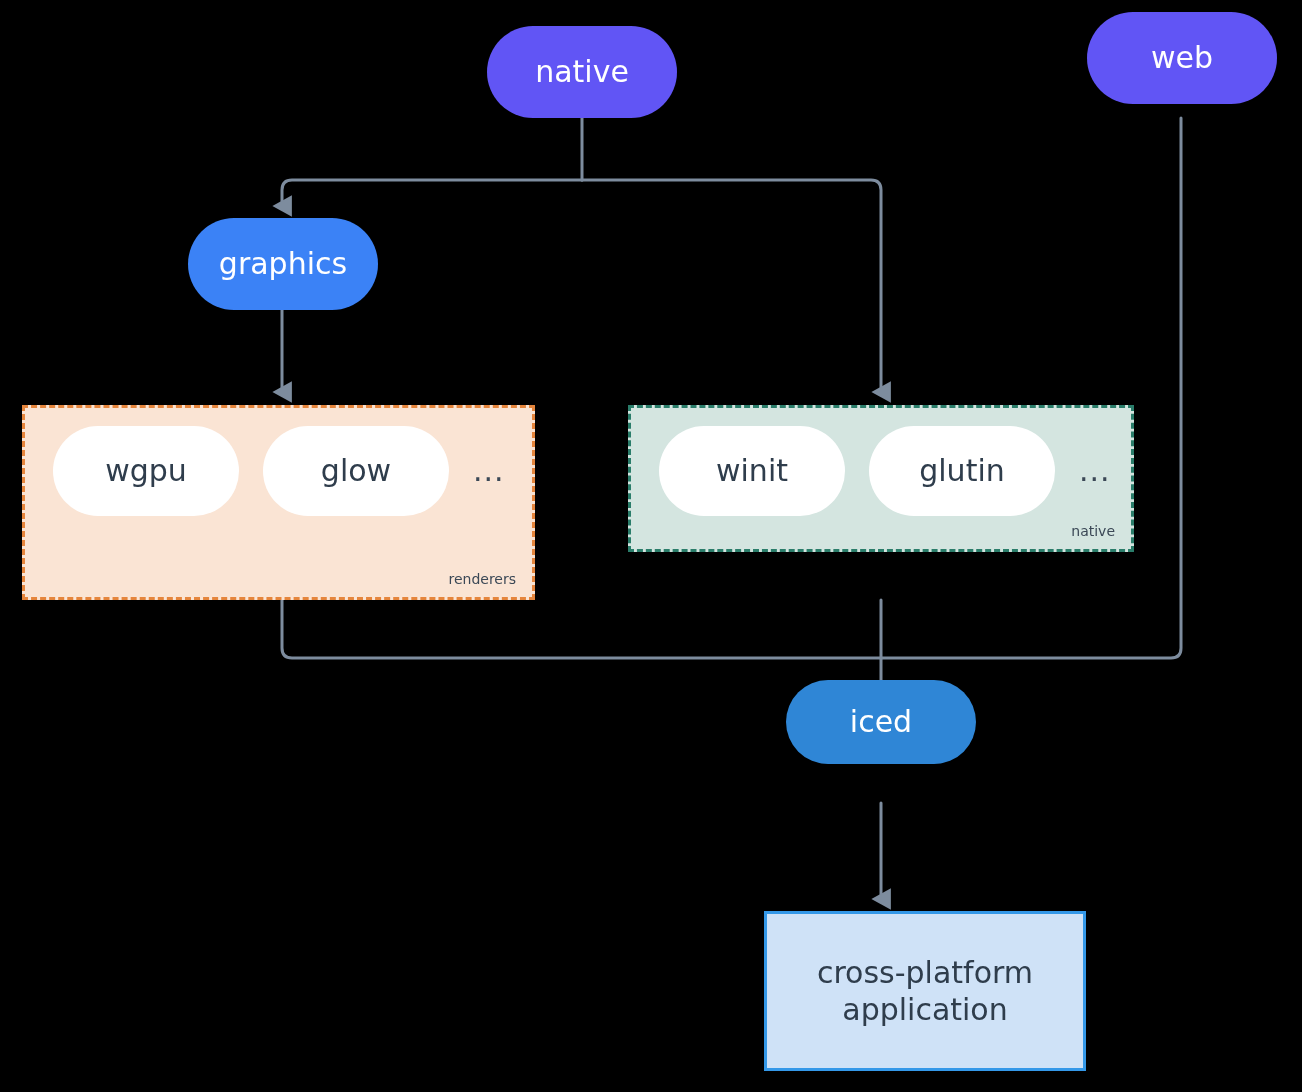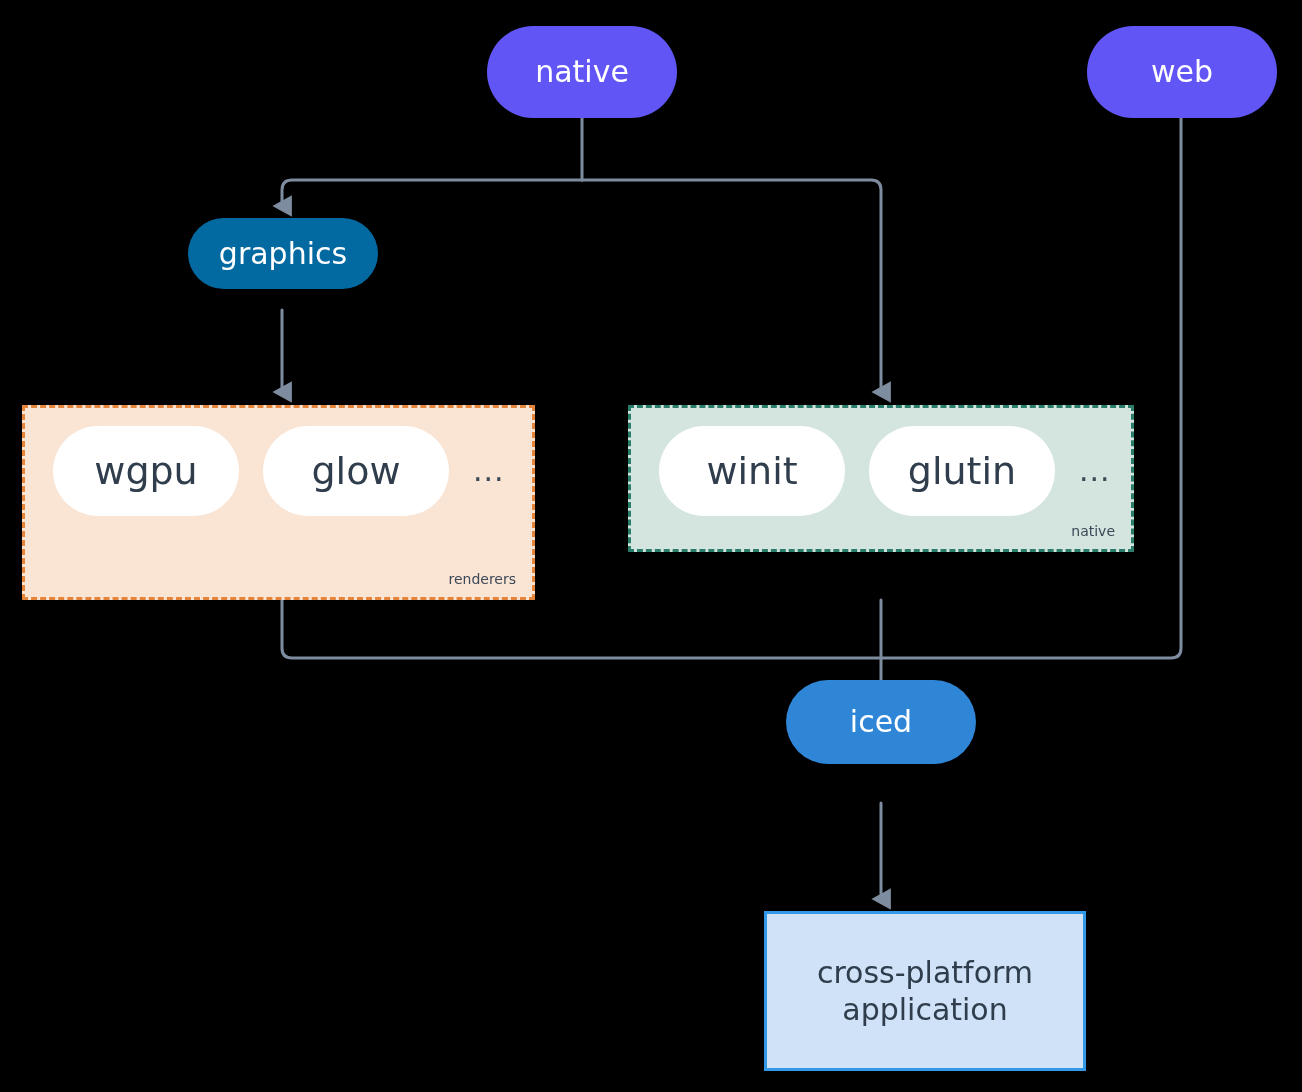--- a/index.html
+++ b/index.html
@@ -43,26 +43,26 @@
     border-radius: 999px;
     color: #ffffff;
     font-size: 30px;
     font-weight: 400;
   }
   .pill-native {
     left: 487px; top: 26px; width: 190px; height: 92px;
     background: #6155f5;
   }
   .pill-web {
-    left: 1087px; top: 26px; width: 190px; height: 92px;
+    left: 1087px; top: 12px; width: 190px; height: 92px;
     background: #6155f5;
   }
   .pill-graphics {
-    left: 188px; top: 218px; width: 190px; height: 71px;
-    background: #0369a1;
+    left: 188px; top: 218px; width: 190px; height: 92px;
+    background: #3b82f6;
   }
   .pill-iced {
     left: 786px; top: 680px; width: 190px; height: 84px;
     background: #2f86d6;
   }
   
   .group {
     position: absolute;
     box-sizing: border-box;
     border: 3px dashed #e5853c;
@@ -85,21 +85,21 @@
     align-items: center;
     padding-left: 28px;
     box-sizing: border-box;
   }
   .chip {
     height: 90px;
     min-width: 186px;
     border-radius: 999px;
     background: #ffffff;
     color: #2f3d4c;
-    font-size: 38px;
+    font-size: 30px;
     display: flex;
     align-items: center;
     justify-content: center;
     box-sizing: border-box;
     padding: 0 18px;
     margin-right: 24px;
   }
   .ellipsis {
     color: #3b4856;
     font-size: 30px;

